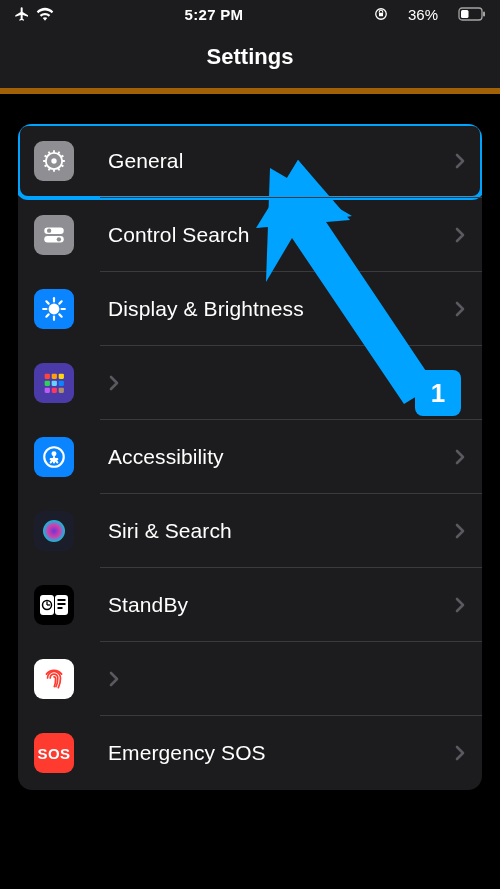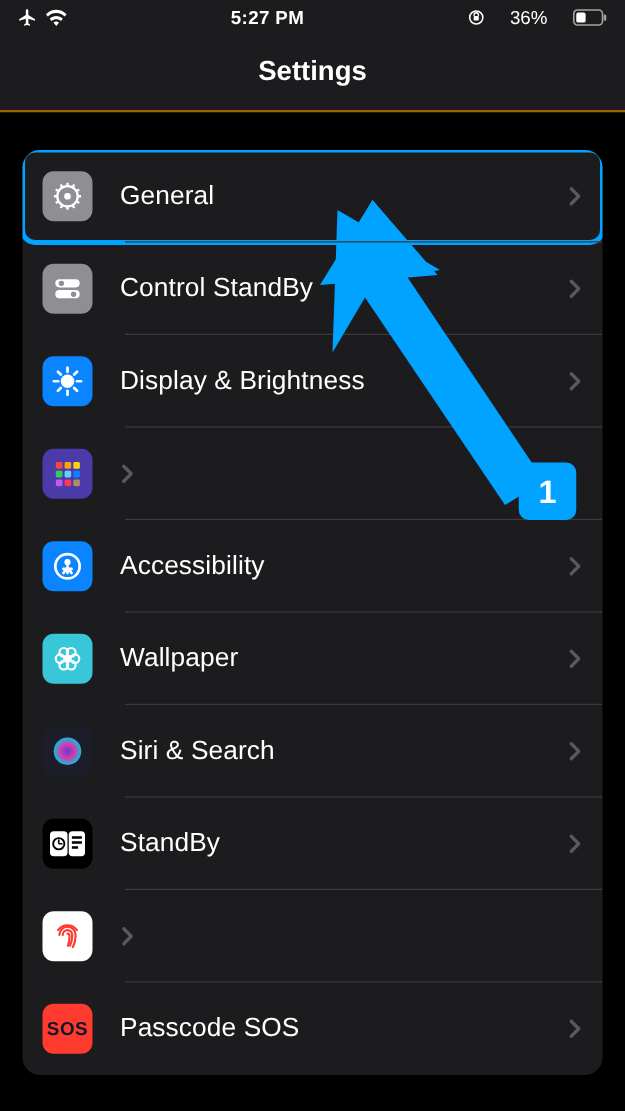--- a/index.html
+++ b/index.html
@@ -36,21 +36,21 @@
   }
   .status-center { font-weight: 600; letter-spacing: 0.3px; }
   .status-right { gap: 20px; font-weight: 500;}
   .status-bar svg { display: block; }
 
   
   .header {
     background: #1c1c1e;
     text-align: center;
     padding: 16px 0 18px;
-    border-bottom: 2px solid #a16207;
+    border-bottom: 6px solid #a16207;
   }
   .header-title {
     font-size: 22px;
     font-weight: 700;
   }
 
   .content {
     background: #000;
     padding-top: 30px;
   }
@@ -62,20 +62,21 @@
     border-radius: 14px;
     overflow: hidden;
   }
   .settings-row {
     display: flex;
     align-items: center;
     height: 74px;
     padding: 0 16px;
     position: relative;
     cursor: pointer;
+    gap: 12px;
   }
   .settings-row .divider {
     position: absolute;
     left: 82px; right: 0; bottom: 0;
     height: 1px;
     background: #3a3a3c;
   }
   .settings-row:last-child .divider { display: none; }
 
   .row-icon {
@@ -206,21 +207,21 @@
         </div>
         <div class="settings-row">
           <div class="row-icon" style="background: rgb(142, 142, 147);">
             <svg width="26" height="26" viewBox="0 0 24 24">
               <rect x="3" y="5" width="18" height="6" rx="3" fill="#fff"></rect>
               <circle cx="7.5" cy="8" r="2" fill="#8e8e93"></circle>
               <rect x="3" y="13" width="18" height="6" rx="3" fill="#fff"></rect>
               <circle cx="16.5" cy="16" r="2" fill="#8e8e93"></circle>
             </svg>
           </div>
-          <div class="row-label">Control StandBy</div>
+          <div class="row-label">Control Search</div>
           <div class="chevron">
             <svg width="12" height="18" viewBox="0 0 12 18" fill="none" stroke="#5a5a5e" stroke-width="2.6" stroke-linecap="round" stroke-linejoin="round">
               <polyline points="3,3 9,9 3,15"></polyline>
             </svg>
           </div>
           <div class="divider"></div>
         </div>
         <div class="settings-row">
           <div class="row-icon" style="background: rgb(10, 132, 255);">
             <svg width="26" height="26" viewBox="0 0 24 24" fill="#fff">
@@ -274,40 +275,20 @@
           </div>
           <div class="row-label">Accessibility</div>
           <div class="chevron">
             <svg width="12" height="18" viewBox="0 0 12 18" fill="none" stroke="#5a5a5e" stroke-width="2.6" stroke-linecap="round" stroke-linejoin="round">
               <polyline points="3,3 9,9 3,15"></polyline>
             </svg>
           </div>
           <div class="divider"></div>
         </div>
         <div class="settings-row">
-          <div class="row-icon" style="background: rgb(56, 199, 217);">
-            <svg width="26" height="26" viewBox="0 0 24 24" fill="none" stroke="#fff" stroke-width="1.6">
-              <circle cx="12" cy="12" r="2.4" fill="#fff" stroke="none"></circle>
-              <circle cx="17.5" cy="12" r="3.2"></circle>
-              <circle cx="14.75" cy="16.76313972081441" r="3.2"></circle>
-              <circle cx="9.250000000000002" cy="16.763139720814415" r="3.2"></circle>
-              <circle cx="6.5" cy="12" r="3.2"></circle>
-              <circle cx="9.249999999999996" cy="7.2368602791855885" r="3.2"></circle>
-              <circle cx="14.75" cy="7.236860279185588" r="3.2"></circle>
-            </svg>
-          </div>
-          <div class="row-label">Wallpaper</div>
-          <div class="chevron">
-            <svg width="12" height="18" viewBox="0 0 12 18" fill="none" stroke="#5a5a5e" stroke-width="2.6" stroke-linecap="round" stroke-linejoin="round">
-              <polyline points="3,3 9,9 3,15"></polyline>
-            </svg>
-          </div>
-          <div class="divider"></div>
-        </div>
-        <div class="settings-row">
           <div class="row-icon" style="background: rgb(27, 29, 42);">
             <svg width="30" height="30" viewBox="0 0 30 30">
               <defs>
                 <radialGradient id="sg" cx="50%" cy="50%" r="60%">
                   <stop offset="0%" stop-color="#6a36d9"></stop>
                   <stop offset="45%" stop-color="#d23ea8"></stop>
                   <stop offset="75%" stop-color="#2aa8e0"></stop>
                   <stop offset="100%" stop-color="#23d07a"></stop>
                 </radialGradient>
               </defs>
@@ -354,23 +335,23 @@
           </div>
           <div class="chevron">
             <svg width="12" height="18" viewBox="0 0 12 18" fill="none" stroke="#5a5a5e" stroke-width="2.6" stroke-linecap="round" stroke-linejoin="round">
               <polyline points="3,3 9,9 3,15"></polyline>
             </svg>
           </div>
           <div class="divider"></div>
         </div>
         <div class="settings-row">
           <div class="row-icon" style="background: rgb(255, 59, 48);">
-            <span style="color:#0f172a;font-weight:800;font-size:15px;letter-spacing:0.5px">SOS</span>
-          </div>
-          <div class="row-label">Passcode SOS</div>
+            <span style="color:#ffffff;font-weight:800;font-size:15px;letter-spacing:0.5px">SOS</span>
+          </div>
+          <div class="row-label">Emergency SOS</div>
           <div class="chevron">
             <svg width="12" height="18" viewBox="0 0 12 18" fill="none" stroke="#5a5a5e" stroke-width="2.6" stroke-linecap="round" stroke-linejoin="round">
               <polyline points="3,3 9,9 3,15"></polyline>
             </svg>
           </div>
         </div>
       </div>
   </div>
 
   <svg class="annotation" width="500" height="889" style="left:0;top:0">

